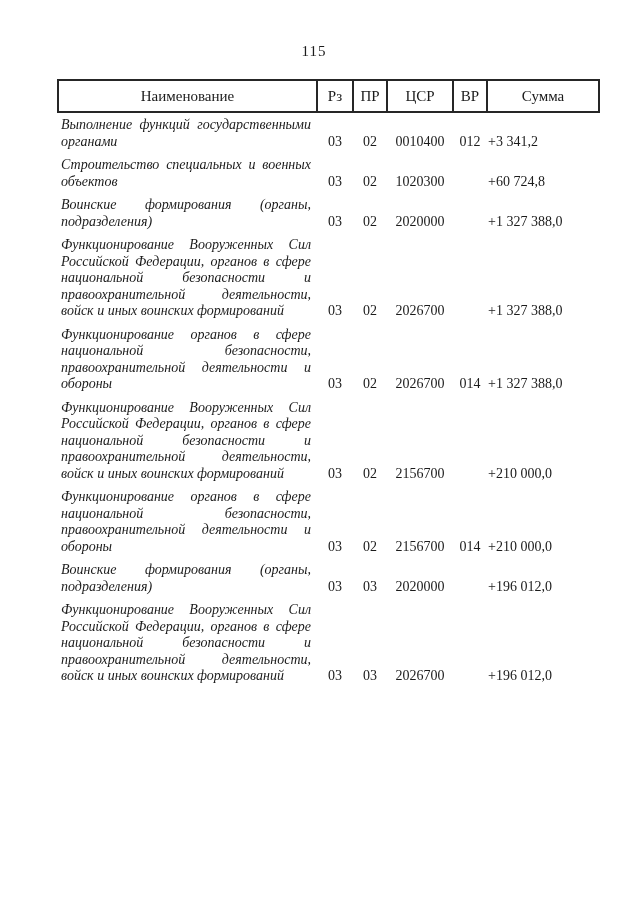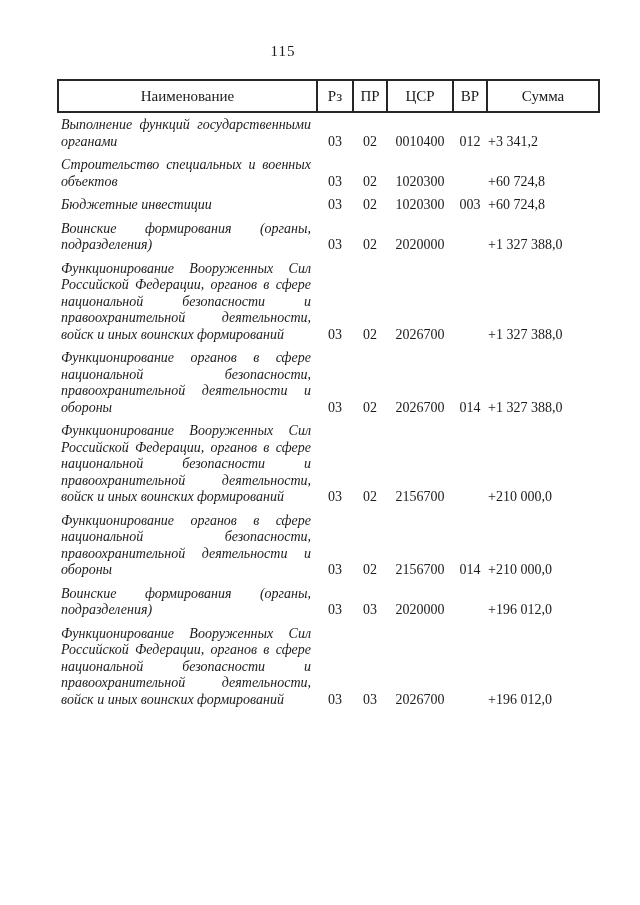--- a/index.html
+++ b/index.html
@@ -16,20 +16,21 @@
     overflow: hidden;
   }
   .page-number {
     position: absolute;
     top: 43px;
     left: 0;
     width: 566px;
     text-align: center;
     font-size: 15px;
     letter-spacing: 1px;
+    padding-left: 31px;
   }
   
   .scan-artifact-line {
     position: absolute;
     top: 83px;
     left: 62px;
     width: 532px;
     height: 2px;
     background: repeating-linear-gradient(90deg,
       #8d8d8d 0px, #8d8d8d 34px,
@@ -119,28 +120,20 @@
   </tr>
       <tr>
     <td class="c-name">Строительство специальных и военных объектов</td>
     <td class="c-code">03</td>
     <td class="c-code">02</td>
     <td class="c-code">1020300</td>
     <td class="c-code"></td>
     <td class="c-sum">+60 724,8</td>
   </tr>
       <tr>
-    <td class="c-name">Бюджетные инвестиции</td>
-    <td class="c-code">03</td>
-    <td class="c-code">02</td>
-    <td class="c-code">1020300</td>
-    <td class="c-code">003</td>
-    <td class="c-sum">+60 724,8</td>
-  </tr>
-      <tr>
     <td class="c-name">Воинские формирования (органы, подразделения)</td>
     <td class="c-code">03</td>
     <td class="c-code">02</td>
     <td class="c-code">2020000</td>
     <td class="c-code"></td>
     <td class="c-sum">+1 327 388,0</td>
   </tr>
       <tr>
     <td class="c-name">Функционирование Вооруженных Сил Российской Федерации, органов в сфере национальной безопасности и правоохранительной деятельности, войск и иных воинских формирований</td>
     <td class="c-code">03</td>

